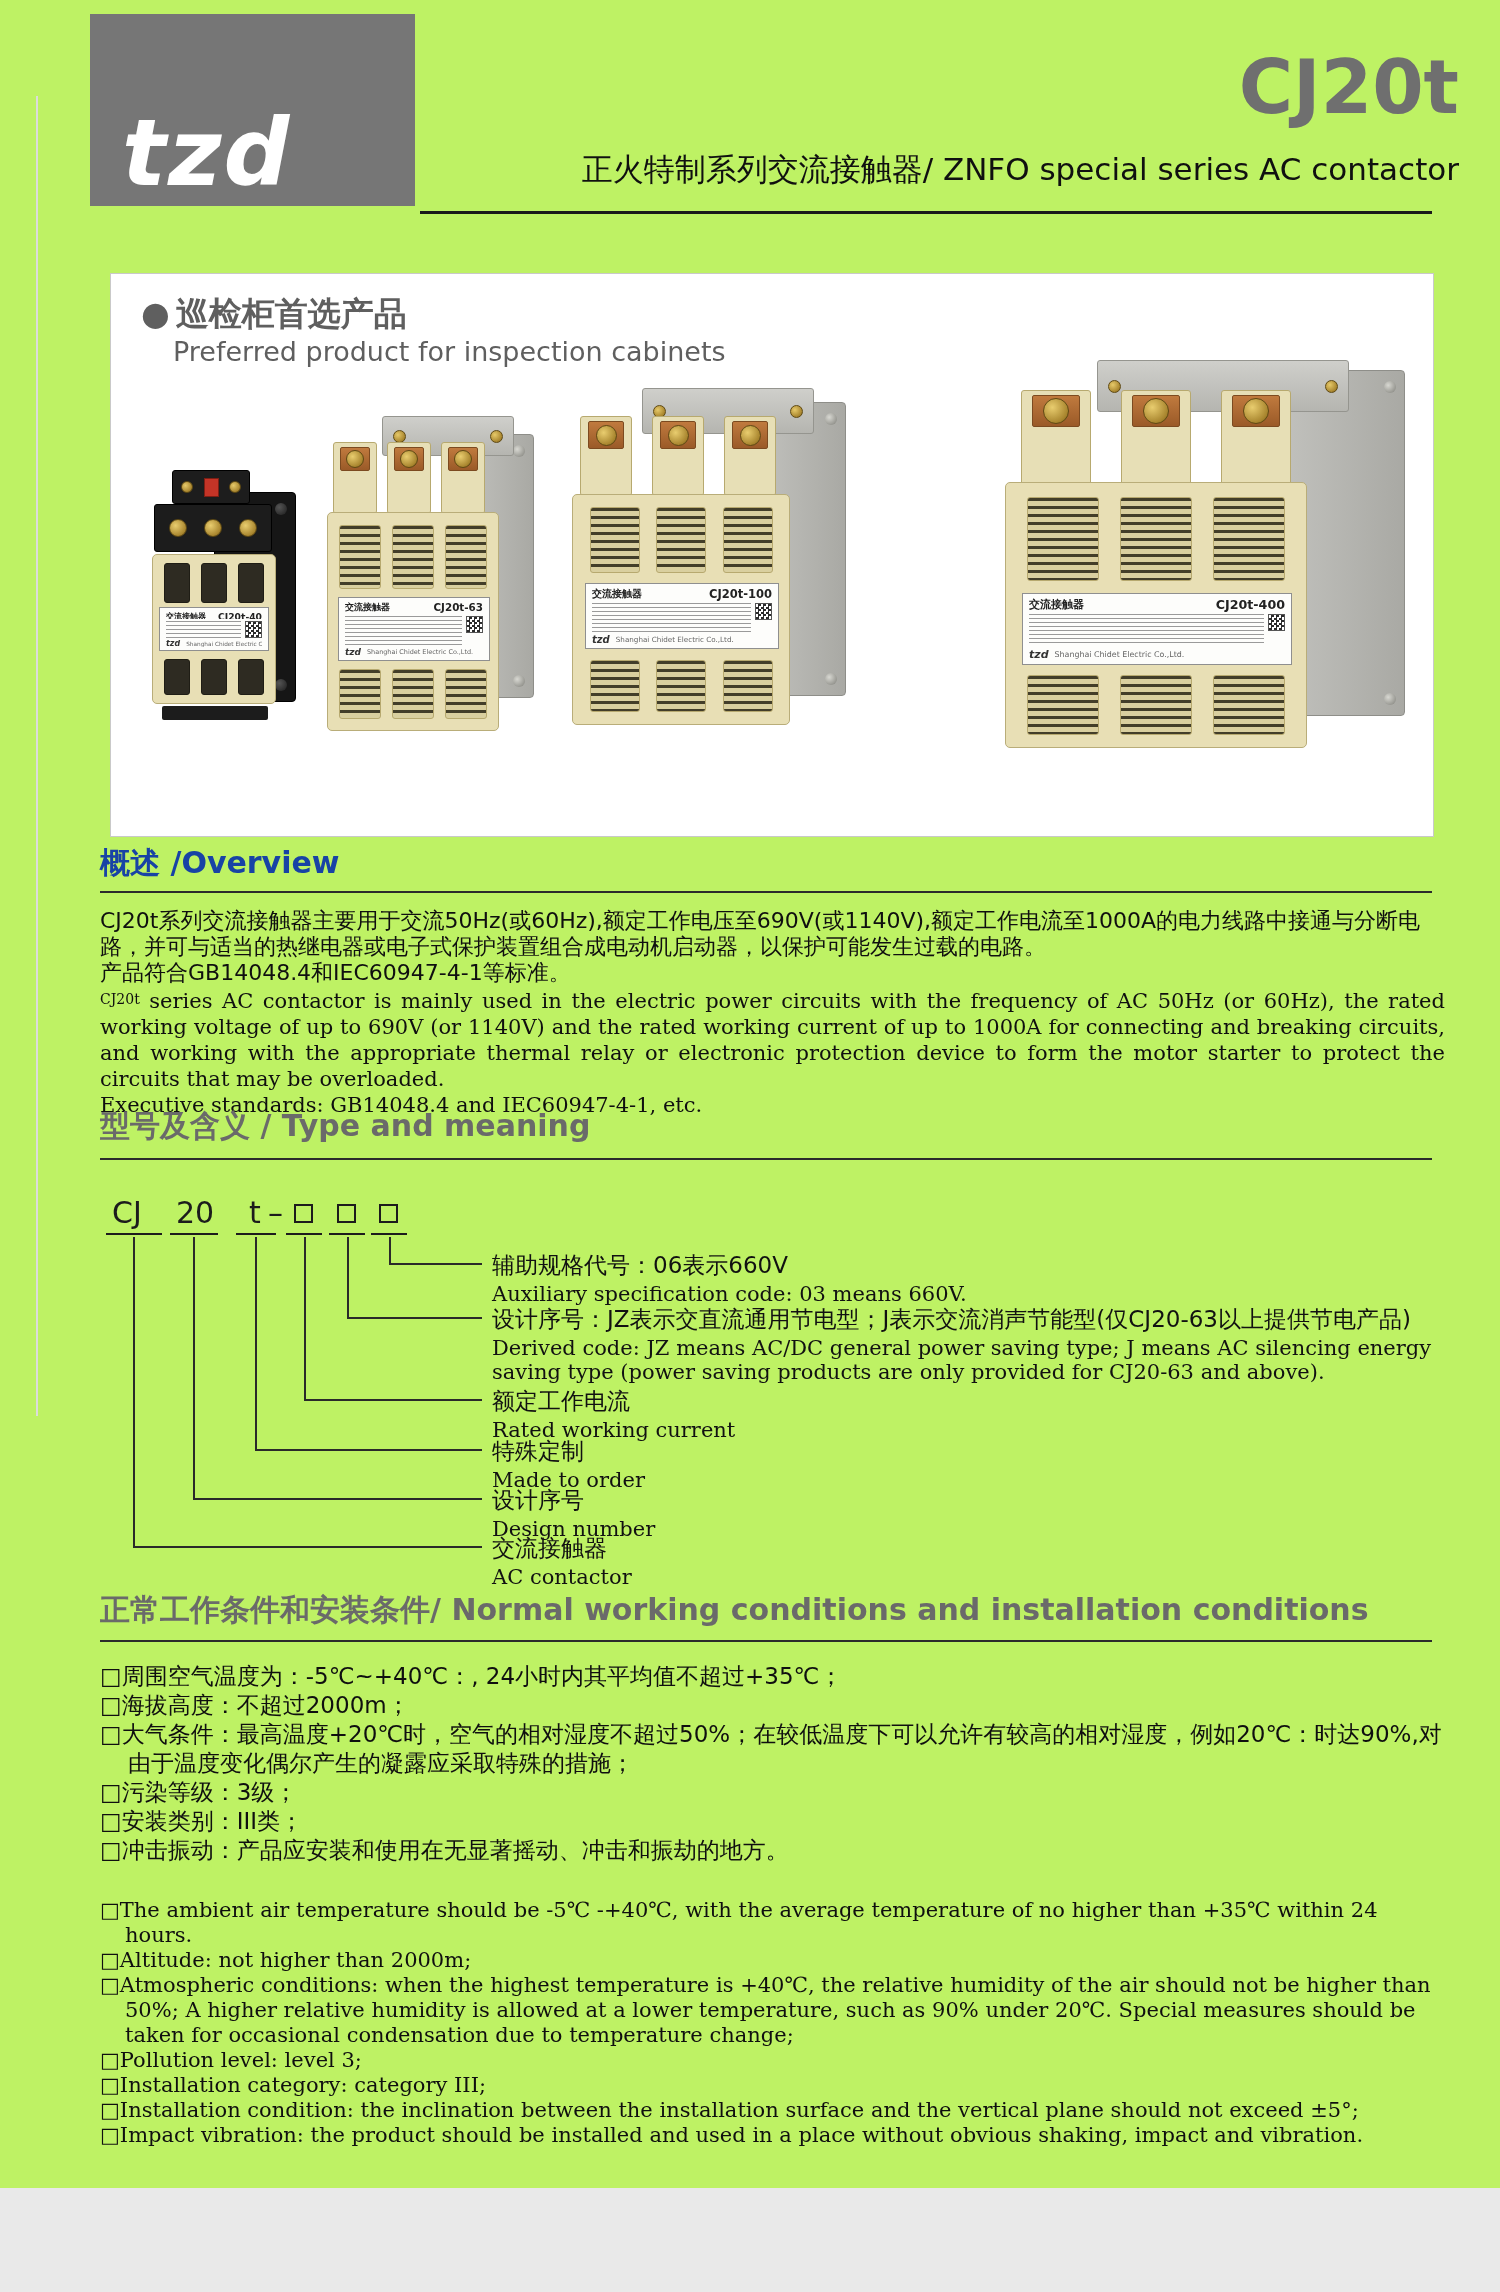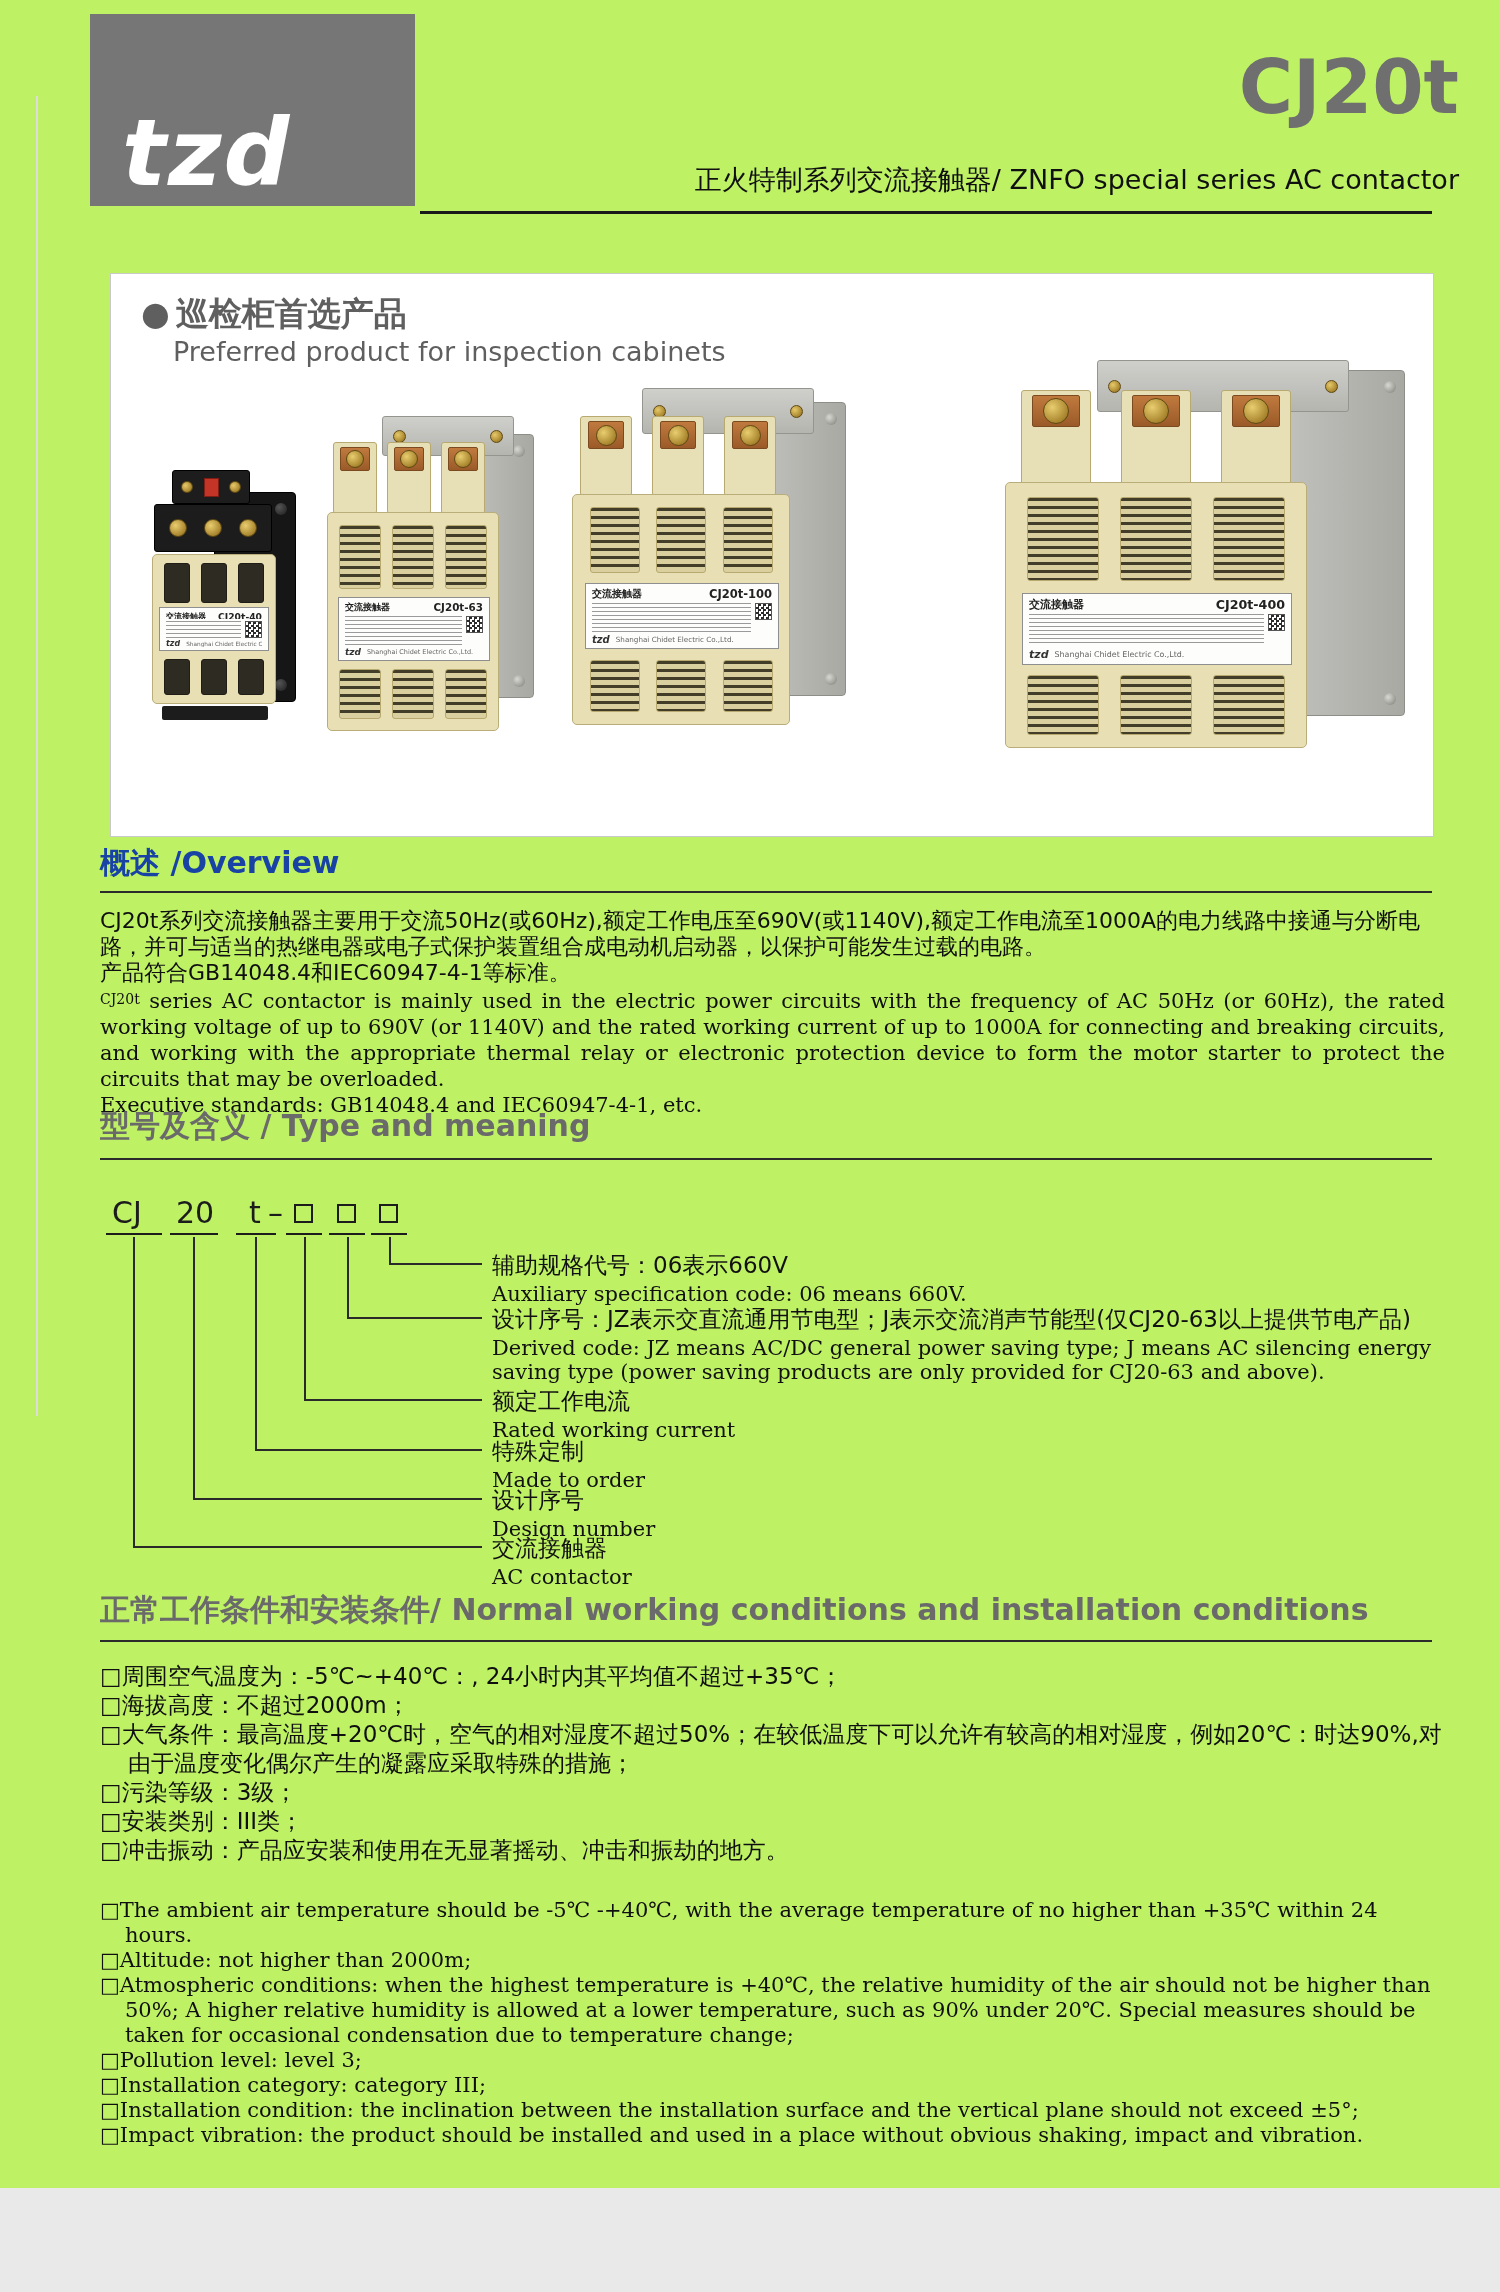--- a/index.html
+++ b/index.html
@@ -5,21 +5,21 @@
   html,body{margin:0;padding:0;background:#e9e9e9;}
   .page{position:relative;width:1500px;height:2188px;background:#bef264;overflow:hidden;
         font-family:"DejaVu Sans","Liberation Sans",sans-serif;color:#111;padding-left:29px;}
 
   
   .left-edge-line{position:absolute;left:36px;top:96px;width:2px;height:1320px;background:#dcdcdc;}
   .logo-box{position:absolute;left:90px;top:14px;width:325px;height:192px;background:#767676;}
   .logo-text{position:absolute;left:32px;bottom:6px;color:#fff;font-size:92px;font-weight:bold;
              font-style:italic;letter-spacing:2px;line-height:1;}
   .doc-title{position:absolute;right:70px;top:50px;font-size:74px;font-weight:bold;color:#6f6f6f;line-height:1;}
-  .doc-subtitle{position:absolute;right:70px;top:162px;font-size:27px;font-weight:500;color:#101010;white-space:nowrap;}
+  .doc-subtitle{position:absolute;right:70px;top:149px;font-size:31px;font-weight:500;color:#101010;white-space:nowrap;}
   .header-rule{position:absolute;left:420px;top:211px;width:1012px;height:3px;background:#1a1a1a;}
 
   
   .product-box{position:absolute;left:110px;top:273px;width:1322px;height:562px;border:1px solid #c9c9c9;background:#fff;}
   .pb-title{position:absolute;left:30px;top:18px;font-size:33px;font-weight:bold;color:#5f5f5f;}
   .pb-title .bullet{margin-right:6px;}
   .pb-sub{position:absolute;left:62px;top:62px;font-size:27px;color:#5f5f5f;}
 
   .contactor{position:absolute;}
   .plate{position:absolute;background:linear-gradient(90deg,#c6c6c2,#a9a9a4);border:1px solid #8e8e89;border-radius:4px;}
@@ -373,21 +373,21 @@
 
   <div class="conn" style="left:389px;top:1237px;width:93px;height:28px;"></div>
   <div class="conn" style="left:347px;top:1237px;width:135px;height:82px;"></div>
   <div class="conn" style="left:304px;top:1237px;width:178px;height:164px;"></div>
   <div class="conn" style="left:255px;top:1237px;width:227px;height:214px;"></div>
   <div class="conn" style="left:193px;top:1237px;width:289px;height:263px;"></div>
   <div class="conn" style="left:133px;top:1237px;width:349px;height:311px;"></div>
 
   <div class="tlabel" style="top:1250px;">
     <div class="cn">辅助规格代号：06表示660V</div>
-    <div class="en">Auxiliary specification code: 06 means 660V.</div>
+    <div class="en">Auxiliary specification code: 03 means 660V.</div>
   </div>
   <div class="tlabel" style="top:1304px;">
     <div class="cn">设计序号：JZ表示交直流通用节电型；J表示交流消声节能型(仅CJ20-63以上提供节电产品)</div>
     <div class="en">Derived code: JZ means AC/DC general power saving type; J means AC silencing energy saving type (power saving products are only provided for CJ20-63 and above).</div>
   </div>
   <div class="tlabel" style="top:1386px;">
     <div class="cn">额定工作电流</div>
     <div class="en">Rated working current</div>
   </div>
   <div class="tlabel" style="top:1436px;">

